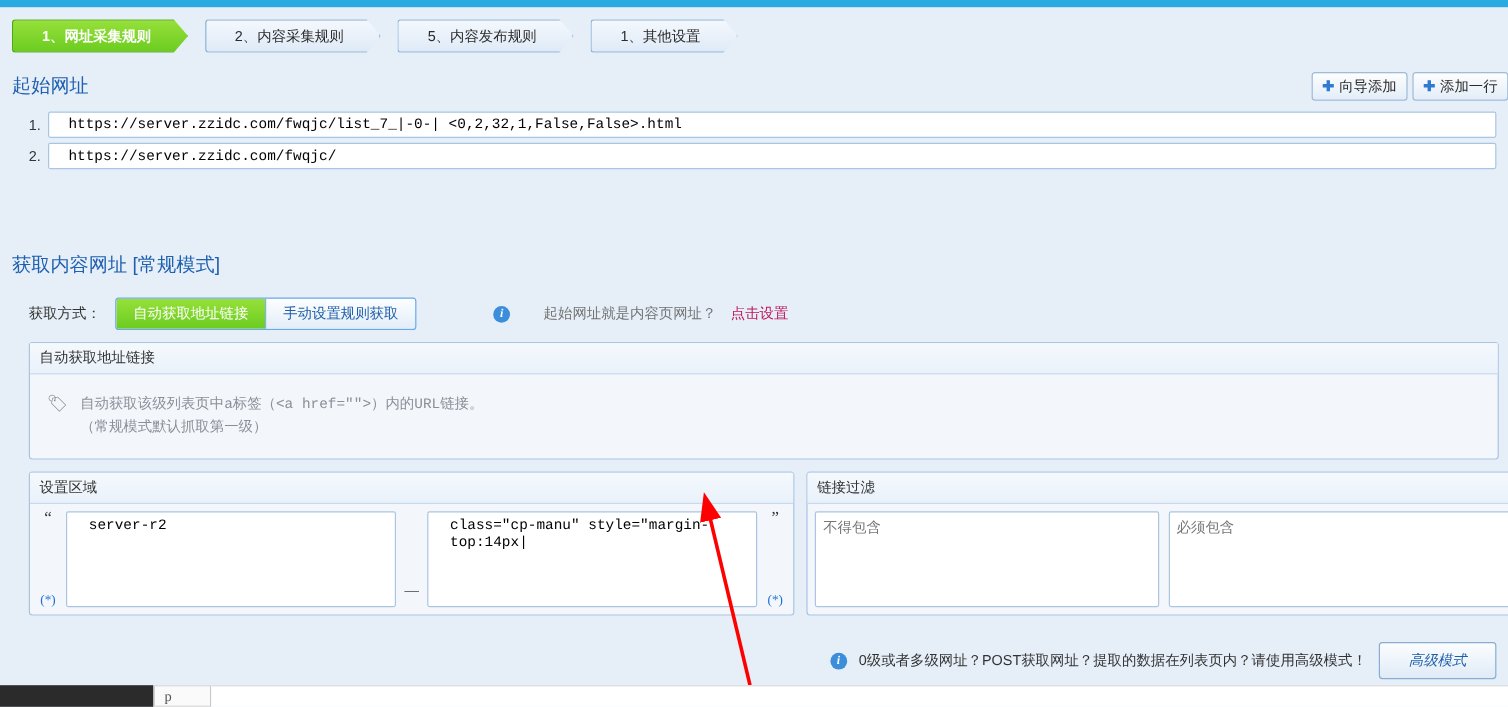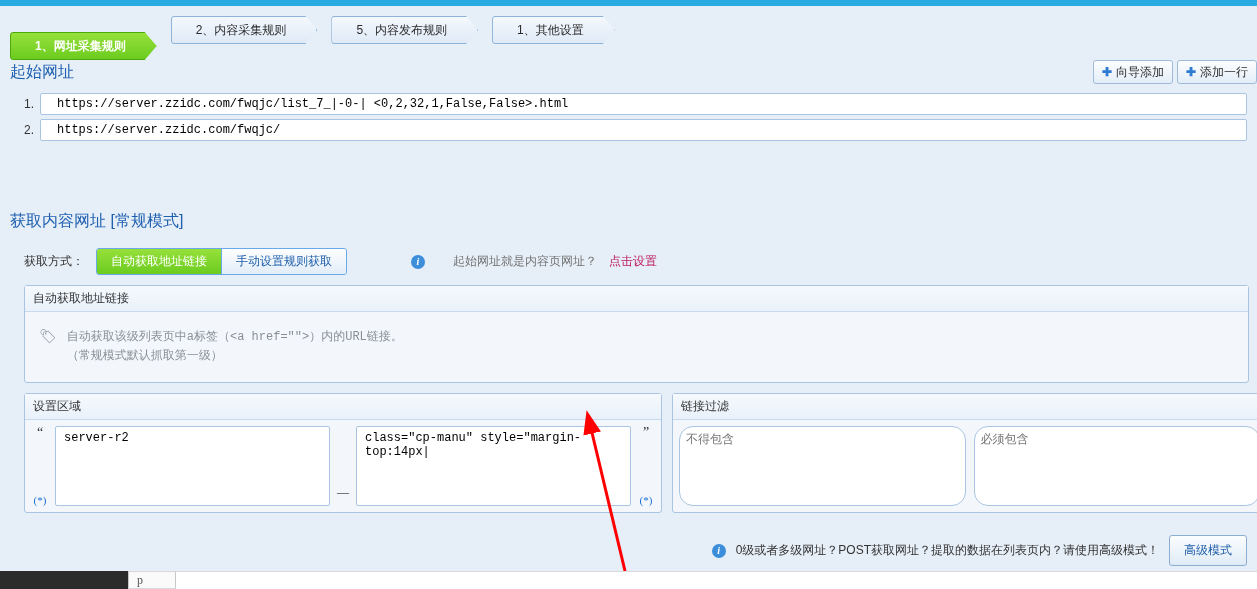--- a/index.html
+++ b/index.html
@@ -38,21 +38,20 @@
     color: #2b2b2b;
     margin-right: 14px;
     border-radius: 3px;
     clip-path: polygon(0 0, calc(100% - 12px) 0, 100% 50%, calc(100% - 12px) 100%, 0 100%);
   }
   .step-tab.active {
     background: linear-gradient(#96e03a, #6ccc1f);
     border-color: #4da90b;
     color: #fff;
     font-weight: bold;
-    margin-top: 16px;
   }
   
   .section-title {
     color: #2060b0;
     font-size: 16px;
     padding: 4px 0 6px 0;
   }
   .section-actions {
     position: absolute;
     right: 0;
@@ -218,21 +217,21 @@
     color: #1e6fd2;
     font-size: 11px;
     cursor: pointer;
   }
   .txtbox {
     flex: 1;
     height: 70px;
     border: 1px solid #a9c5e2;
     background: #fff;
     border-radius: 2px;
-    padding: 4px 8px;
+    padding: 4px 18px;
     font-family: "Courier New", monospace;
     font-size: 12px;
     resize: none;
   }
   .dash-col {
     width: 14px;
     display: flex;
     align-items: flex-end;
     justify-content: center;
     color: #333;
@@ -242,42 +241,43 @@
   .filter-body {
     display: flex;
     gap: 8px;
     padding: 6px;
   }
   .filter-box {
     flex: 1;
     height: 70px;
     border: 1px solid #a9c5e2;
     background: #fff;
-    border-radius: 14px;
+    border-radius: 2px;
     padding: 4px 6px;
     font-size: 12px;
     color: #9aa1ab;
     resize: none;
   }
   
   .bottom-row {
     display: flex;
     align-items: center;
     justify-content: flex-end;
     gap: 10px;
     margin: 22px 0 0 14px;
     width: 1223px;
   }
   .big-btn {
-    padding: 6px 14px;
+    padding: 6px 24px;
     border: 1px solid #8aaed2;
     background: linear-gradient(#fbfdff, #e0ebf6);
     border-radius: 3px;
     color: #1f5faa;
     cursor: pointer;
+    font-style: italic;
   }
   
   .red-arrow {
     position: absolute;
     pointer-events: none;
   }
   
   .footer-strip {
     position: absolute;
     left: 0;

